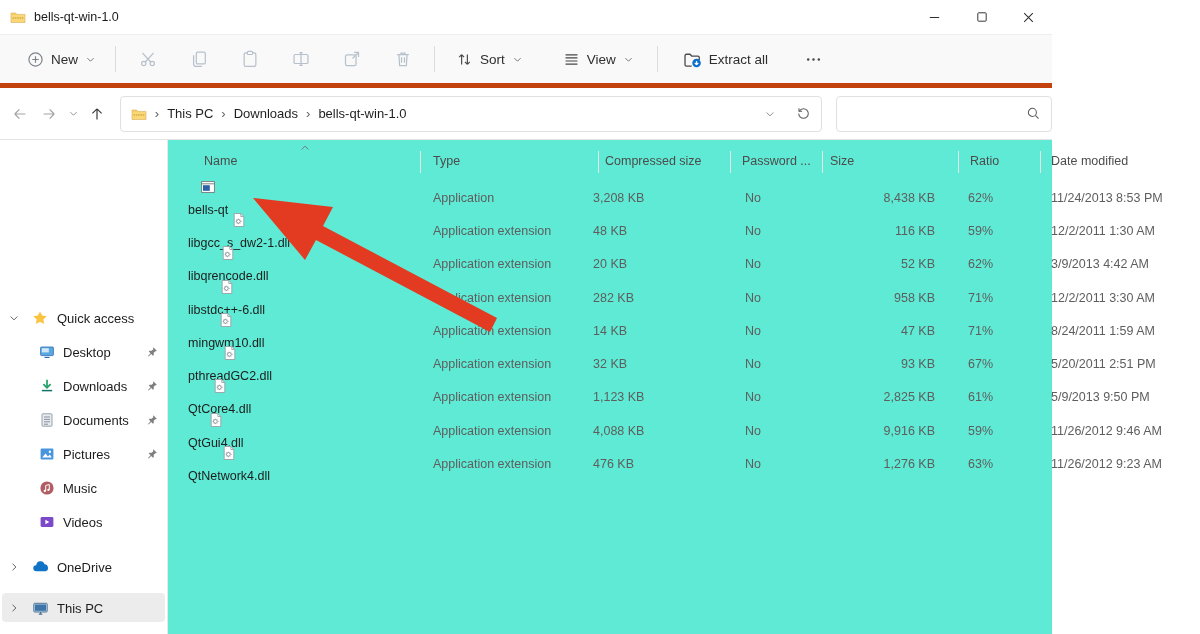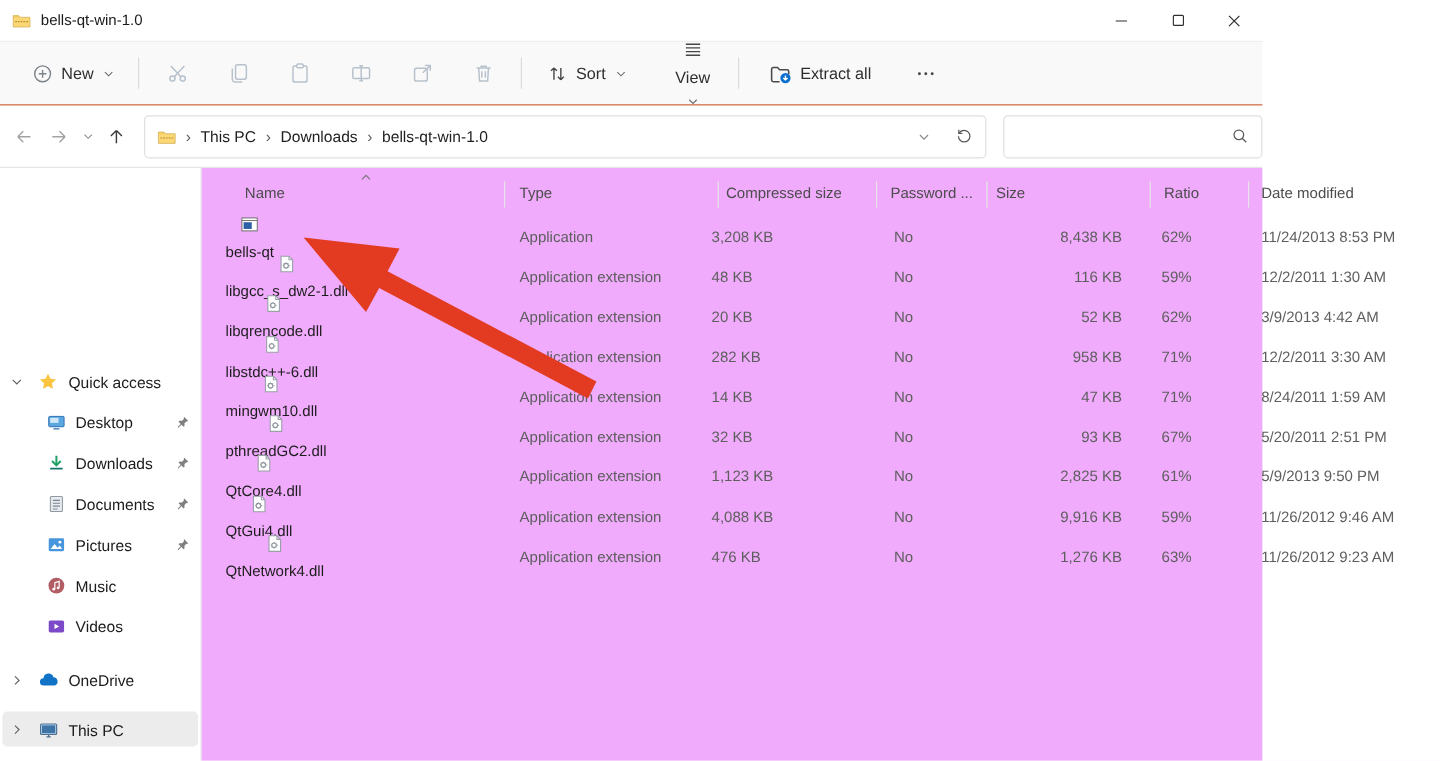--- a/index.html
+++ b/index.html
@@ -9,21 +9,21 @@
 
   
   .titlebar{position:absolute;top:0;left:0;right:0;height:34px;display:flex;align-items:center;background:#fff;}
   .tb-ic{margin-left:10px;}
   .tb-title{margin-left:8px;font-size:12.5px;color:#1a1a1a;}
   .win-controls{margin-left:auto;display:flex;height:100%;}
   .win-btn{width:47px;height:100%;display:flex;align-items:center;justify-content:center;color:#2f2f2f;cursor:pointer;}
 
   
   .toolbar{position:absolute;top:34px;left:0;right:0;height:54px;background:#f9f9f9;
-    border-top:1px solid #eeeeee;border-bottom:1px solid #c2410c;display:flex;align-items:center;box-sizing:border-box;}
+    border-top:1px solid #eeeeee;border-bottom:5px solid #c2410c;display:flex;align-items:center;box-sizing:border-box;}
   .tbtn{display:flex;align-items:center;gap:7px;font-size:13.5px;color:#2e2e2e;padding:6px 9px;border-radius:4px;cursor:pointer;}
   .tbtn .chev{color:#6b6b6b;}
   .ibtn{width:51px;display:flex;justify-content:center;align-items:center;color:#b7c1cc;cursor:pointer;padding:6px 0;}
   .tdiv{width:1px;height:26px;background:#dcdcdc;}
 
   
   .addressrow{position:absolute;top:88px;left:0;right:0;height:52px;background:#fff;
     border-bottom:1px solid #e4e4e4;display:flex;align-items:center;box-sizing:border-box;}
   .nav-btn{width:34px;height:34px;display:flex;align-items:center;justify-content:center;cursor:pointer;}
   .addressbox{margin-left:8px;width:812px;height:36px;border:1px solid #e0e0e0;border-radius:4px;
@@ -39,21 +39,21 @@
   .sidebar{position:absolute;top:140px;left:0;width:168px;bottom:0;background:#fff;border-right:1px solid #e8e8e8;box-sizing:border-box;}
   .side-item{position:absolute;left:0;width:168px;height:26px;display:flex;align-items:center;font-size:13px;color:#1c1c1c;cursor:pointer;text-align:right;}
   .side-item .sic{position:absolute;}
   .side-chev{position:absolute;left:8px;color:#5f5f5f;display:flex;}
   .lvl0-ic{left:32px;} .lvl0-lb{position:absolute;left:57px;}
   .lvl1-ic{left:39px;} .lvl1-lb{position:absolute;left:63px;}
   .pin{position:absolute;right:10px;display:flex;}
   .sel-bg{position:absolute;left:2px;top:453px;width:163px;height:29px;background:#ececec;border-radius:4px;}
 
   
-  .main{position:absolute;top:140px;left:168px;right:0;bottom:0;background:#f0abfc;}
+  .main{position:absolute;top:140px;left:168px;right:0;bottom:0;background:#5eead4;}
   .hdr{position:absolute;top:8px;left:0;right:0;height:28px;font-size:12.5px;color:#4c4c4c;}
   .hcell{position:absolute;top:6px;cursor:pointer;white-space:nowrap;}
   .hsep{position:absolute;top:3px;width:1px;height:22px;background:#e5e5e5;}
   .hsort{position:absolute;left:131px;top:-6px;color:#777;}
   .rows{position:absolute;top:41px;left:0;right:0;}
   .frow{position:relative;height:33.3px;cursor:pointer;}
   .cell{position:absolute;top:50%;transform:translateY(-50%);font-size:12.5px;color:#5e5e5e;white-space:nowrap;}
   .cn{left:20px;display:flex;align-items:center;gap:8px;color:#1d1d1d;flex-direction:column;}
   .ct{left:265px;} .cc{left:425px;width:134px;text-align:left;}
   .cp{left:577px;} .cs{left:640px;width:127px;text-align:right;}
@@ -284,21 +284,21 @@
     <div class="tdiv" style="margin-left:6px;"></div>
     <div class="tbtn" style="margin-left:12px;">
       <svg class="ic" width="17" height="17" style="color:#474747">
           <use href="#sym-sort"></use>
         </svg>
       <span>Sort</span>
       <svg class="ic chev" width="11" height="11">
           <use href="#sym-chev-down"></use>
         </svg>
     </div>
-    <div class="tbtn" style="margin-left:22px;flex-direction:column;">
+    <div class="tbtn" style="margin-left:22px;">
       <svg class="ic" width="17" height="17" style="color:#474747">
           <use href="#sym-viewlines"></use>
         </svg>
       <span>View</span>
       <svg class="ic chev" width="11" height="11">
           <use href="#sym-chev-down"></use>
         </svg>
     </div>
     <div class="tdiv" style="margin-left:14px;"></div>
     <div class="tbtn" style="margin-left:16px;">

